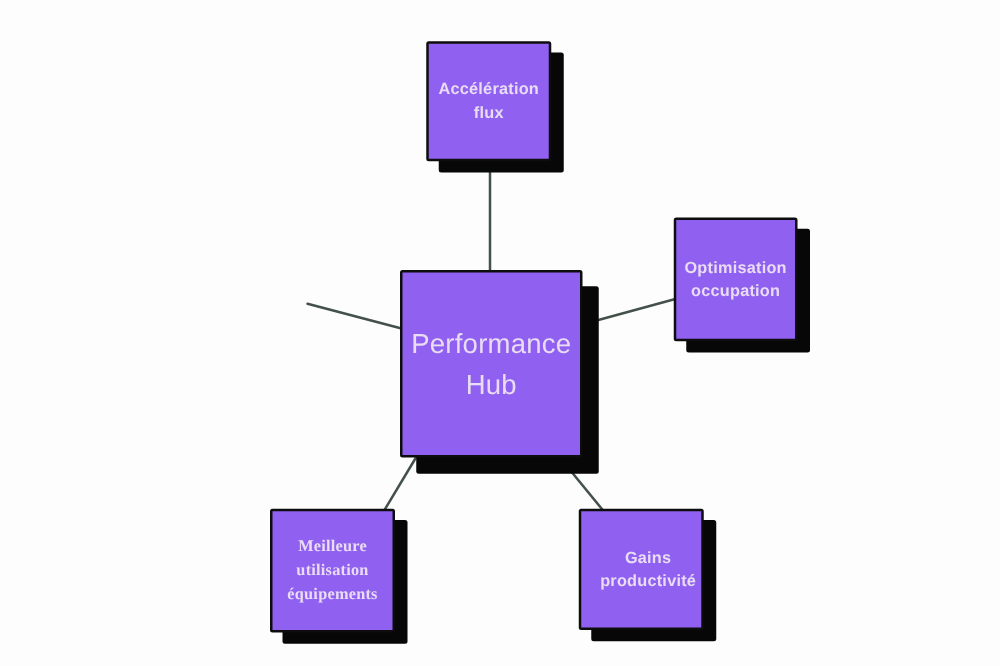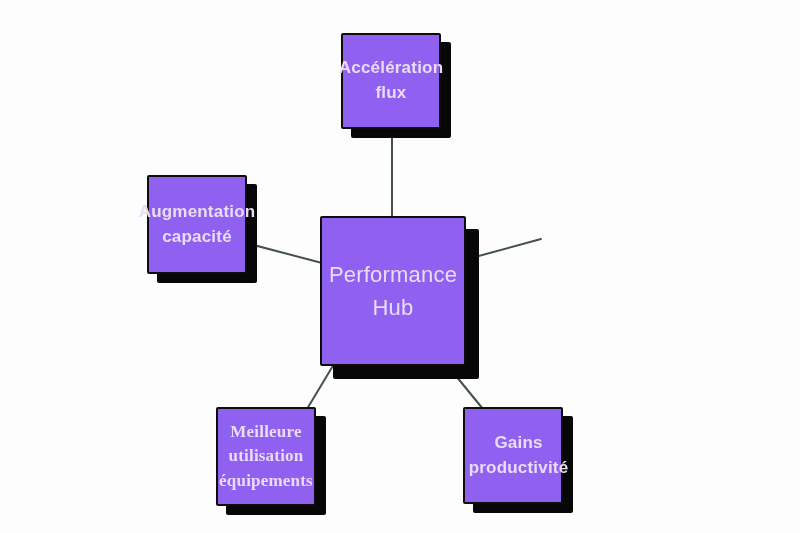--- a/index.html
+++ b/index.html
@@ -33,21 +33,21 @@
     box-sizing: border-box;
     background: var(--node-fill, #9061f1);
     border: 2px solid var(--node-border, #0d0d0d);
     border-radius: 2px;
     box-shadow: 10px 9px 0 var(--node-shadow, #070707);
     color: var(--node-text, #e9dcf4);
     display: flex;
     align-items: center;
     justify-content: center;
     text-align: center;
-    font-size: 17px;
+    font-size: 13px;
     font-weight: 600;
     line-height: 1.45;
     letter-spacing: 0.2px;
     padding: 6px;
   }
   .node-label {
     display: block;
   }
   #node-performance-hub {
     left: 320px;
@@ -107,24 +107,24 @@
   </svg>
 
   <div class="node" id="node-performance-hub">
     <span class="node-label">Performance Hub</span>
   </div>
 
   <div class="node" id="node-acceleration-flux">
     <span class="node-label">Accélération flux</span>
   </div>
 
-  <div class="node" id="node-augmentation-capacite">
-    <span class="node-label">Augmentation capacité</span>
+
+  <div class="node" id="node-optimisation-occupation">
+    <span class="node-label">Optimisation occupation</span>
   </div>
-
 
   <div class="node" id="node-meilleure-utilisation-equipements">
     <span class="node-label">Meilleure utilisation équipements</span>
   </div>
 
   <div class="node" id="node-gains-productivite">
     <span class="node-label">Gains productivité</span>
   </div>
 
 </div>

